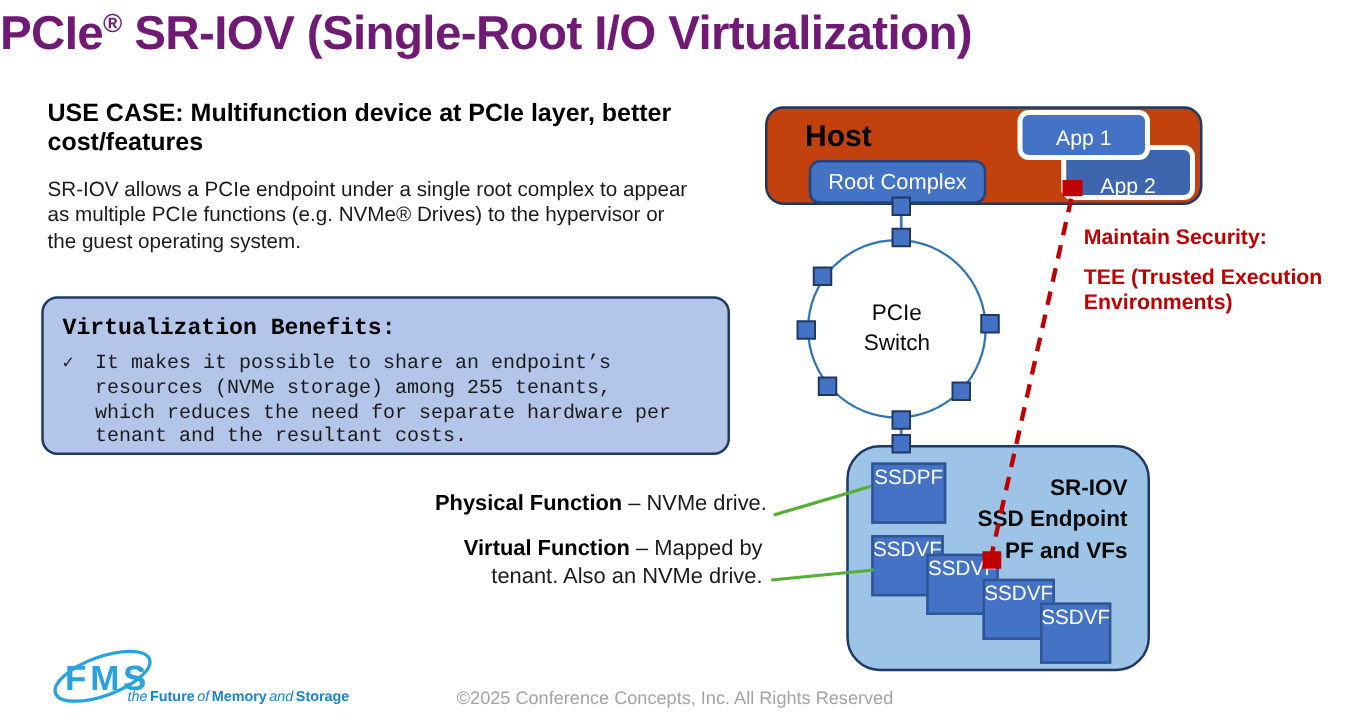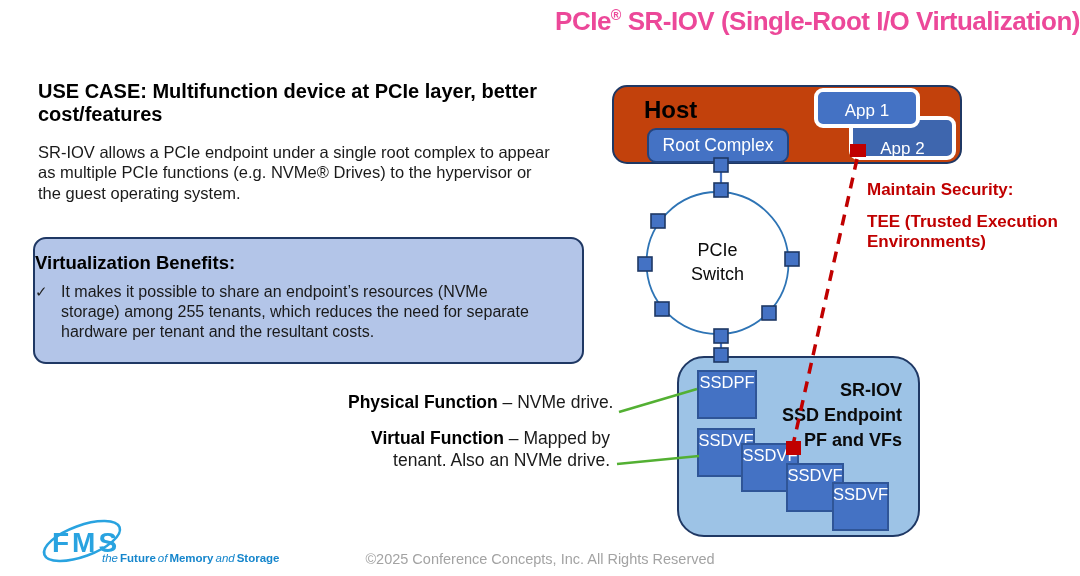--- a/index.html
+++ b/index.html
@@ -7,38 +7,38 @@
   .slide {
     position:relative; width:1080px; height:576px; overflow:hidden;
     background:#ffffff; font-family:"Liberation Sans", sans-serif; color:#111;
   }
   svg.overlay { position:absolute; left:0; top:0; width:1080px; height:576px; pointer-events:none; }
   #layer-under { z-index:1; }
   #layer-over  { z-index:6; }
 
   
   .title {
-    position:absolute; top:6px; left:0; width:100%; text-align:right;
-    font-size:26px; font-weight:bold; letter-spacing:-0.5px; color:#ec4899; z-index:2;
+    position:absolute; top:6px; left:0; width:100%; text-align:left;
+    font-size:38px; font-weight:bold; letter-spacing:-0.5px; color:#701a75; z-index:2;
   }
   .title sup { font-size:55%; vertical-align:super; }
 
   
   .use-case-heading {
     position:absolute; left:38px; top:80px; width:545px;
     font-size:20px; font-weight:bold; line-height:1.17; color:#000; z-index:2;
   }
   .use-case-body {
     position:absolute; left:38px; top:142px; width:514px;
     font-size:16.5px; line-height:1.23; color:#1a1a1a; z-index:2;
   }
   .benefits-box {
     position:absolute; left:33px; top:237px; width:551px; height:127px;
     background:#B3C5E8; border:2.5px solid #1F3864; border-radius:13px;
-    padding:13px 14px 0 0; z-index:2;
+    padding:13px 14px 0 15px; z-index:2;font-family:Liberation Mono, monospace;
   }
   .benefits-heading { font-size:18.5px; font-weight:bold; color:#000; margin-bottom:8px; }
   .benefit-item { display:flex; font-size:16px; line-height:1.24; color:#1a1a1a; }
   .benefit-item .check { width:26px; flex:none; font-size:15px; color:#222; padding-top:1px; }
   .benefit-item .benefit-text { width:470px; }
 
   .fn-label { position:absolute; font-size:17.5px; color:#1a1a1a; z-index:2; line-height:1.25; }
   .fn-label b { font-weight:bold; color:#000; }
   .fn-label.physical { left:348px; top:392px; width:310px; }
   .fn-label.virtual  { left:348px; top:428px; width:262px;text-align:right; }

